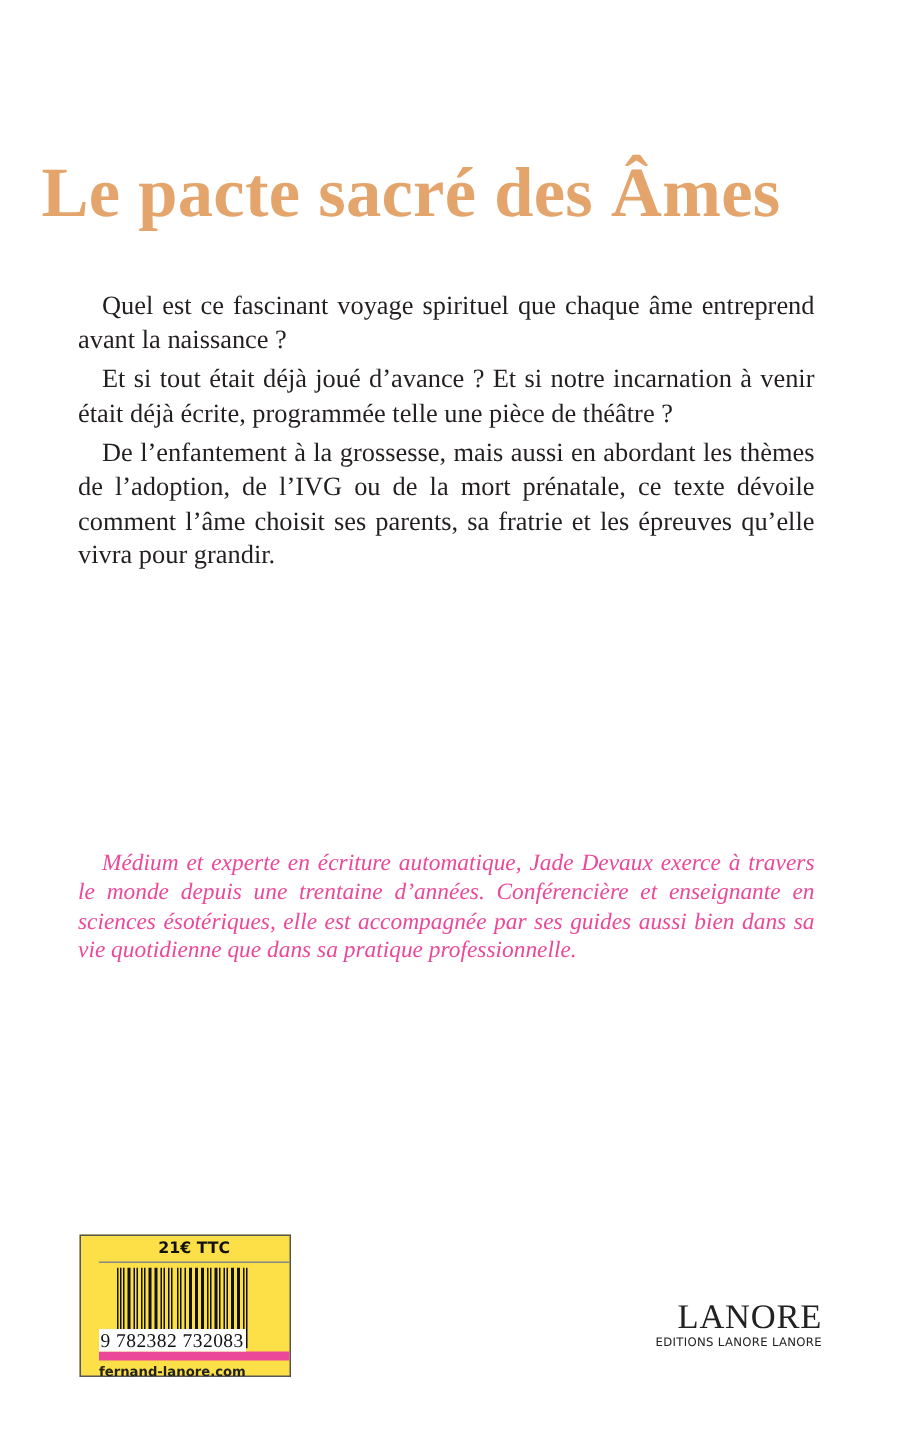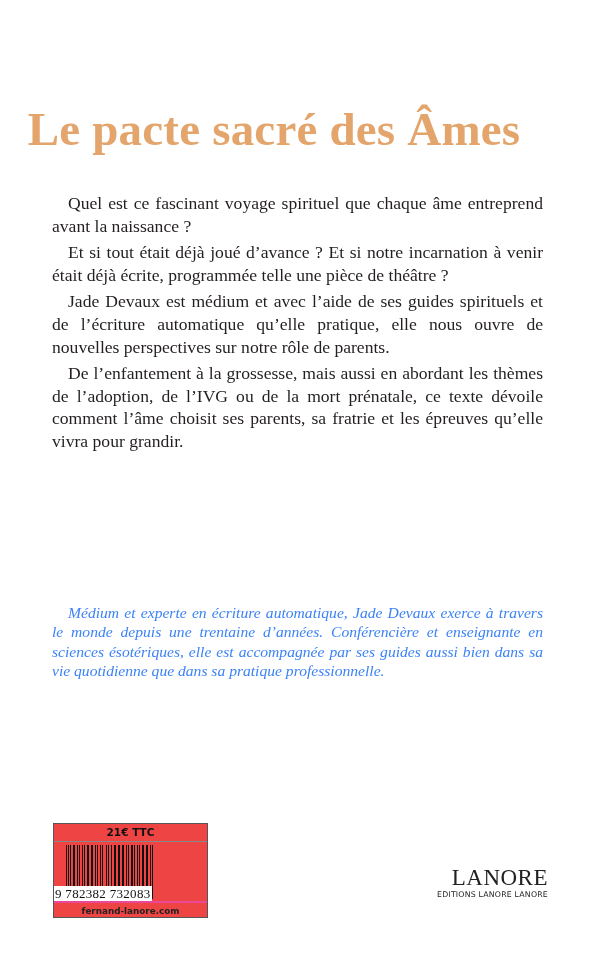--- a/index.html
+++ b/index.html
@@ -14,40 +14,40 @@
   }
   .blurb {
     position: absolute; left: 52px; width: 491px; top: 192px;
     font-family: "Liberation Serif", serif; font-size: 17.6px; line-height: 22.6px;
     text-align: justify; color: #231f20;
   }
   .blurb p { margin: 0 0 4px 0; text-indent: 16px; }
   .bio {
     position: absolute; left: 52px; width: 491px; top: 566px;
     font-family: "Liberation Serif", serif; font-style: italic; font-size: 15.6px; line-height: 19.4px;
-    text-align: justify; color: #3b82f6; text-indent: 16px; margin-top: 37px;
+    text-align: justify; color: #ec4899; text-indent: 16px;
   }
   .pricebox {
-    position: absolute; left: 53px; top: 823px; width: 155px; height: 95px;
-    border: 1px solid #555; box-sizing: border-box; background: #ef4444;
+    position: absolute; left: 53px; top: 823px; width: 141px; height: 95px;
+    border: 1px solid #555; box-sizing: border-box; background: #fde047; padding-left: 12px;
   }
   .price {
     height: 17px; line-height: 17px; text-align: center; font-family: "DejaVu Sans", sans-serif;
     font-weight: bold; font-size: 10.5px; color: #111; border-bottom: 1px solid #888;
   }
   .barcode-area { position: relative; height: 59px; }
   .barcode-area svg { position: absolute; left: 10px; top: 3px; }
   .isbn {
     position: absolute; left: 0; width: 139px; bottom: 0; text-align: left;
     font-family: Liberation Serif, serif; font-size: 13px; color: #111; letter-spacing: 0.3px;
     line-height: 15px;
   }
   .isbn span { background: #fff; padding: 0 1px; }
   .url {
-    border-top: 2px solid #ec4899; height: 17px; line-height: 17px; text-align: center;
+    border-top: 6px solid #ec4899; height: 17px; line-height: 17px; 
     font-family: "DejaVu Sans", sans-serif; font-weight: bold; font-size: 8.8px; color: #222;
   }
   .publisher {
     position: absolute; right: 52px; top: 866px; text-align: right;
   }
   .pub-logo {
     font-family: "Liberation Serif", serif; font-size: 23px; letter-spacing: 0.5px; color: #222;
     line-height: 24px;
   }
   .pub-name {
@@ -56,21 +56,20 @@
   }
 </style>
 </head>
 <body>
 
 <h1 class="title">Le pacte sacré des Âmes</h1>
 
 <div class="blurb">
   <p>Quel est ce fascinant voyage spirituel que chaque âme entreprend avant la naissance ?</p>
   <p>Et si tout était déjà joué d’avance ? Et si notre incarnation à venir était déjà écrite, programmée telle une pièce de théâtre ?</p>
-  <p>Jade Devaux est médium et avec l’aide de ses guides spirituels et de l’écriture automatique qu’elle pratique, elle nous ouvre de nouvelles perspectives sur notre rôle de parents.</p>
   <p>De l’enfantement à la grossesse, mais aussi en abordant les thèmes de l’adoption, de l’IVG ou de la mort prénatale, ce texte dévoile comment l’âme choisit ses parents, sa fratrie et les épreuves qu’elle vivra pour grandir.</p>
 </div>
 
 <div class="bio">Médium et experte en écriture automatique, Jade Devaux exerce à travers le monde depuis une trentaine d’années. Conférencière et enseignante en sciences ésotériques, elle est accompagnée par ses guides aussi bien dans sa vie quotidienne que dans sa pratique professionnelle.</div>
 
 <div class="pricebox">
   <div class="price">21€ TTC</div>
   <div class="barcode-area">
     <svg id="barcode-svg" width="120" height="54">
         <rect x="2" y="0" width="1" height="54" fill="#111"></rect>

